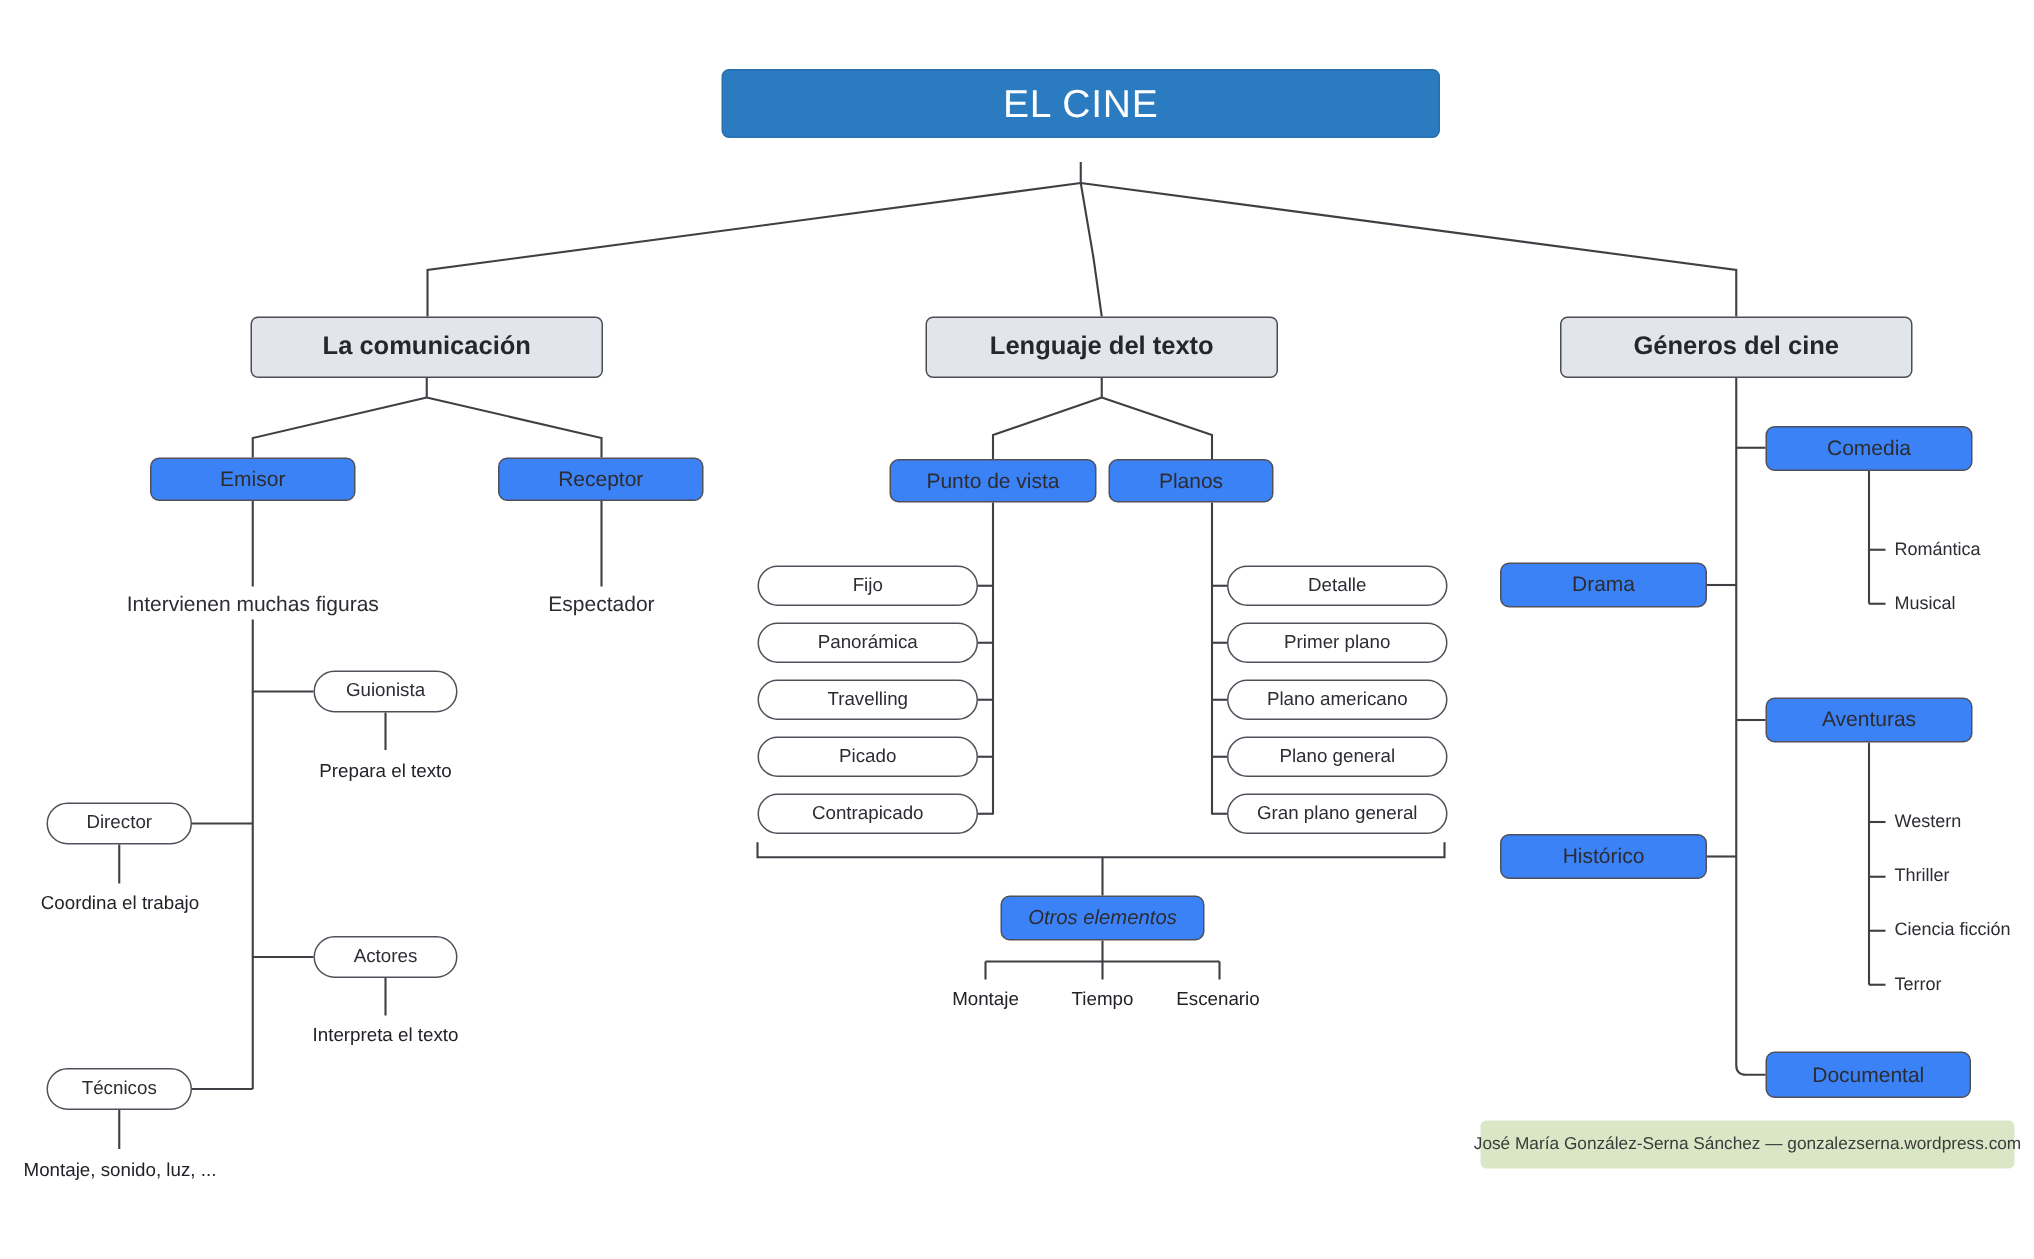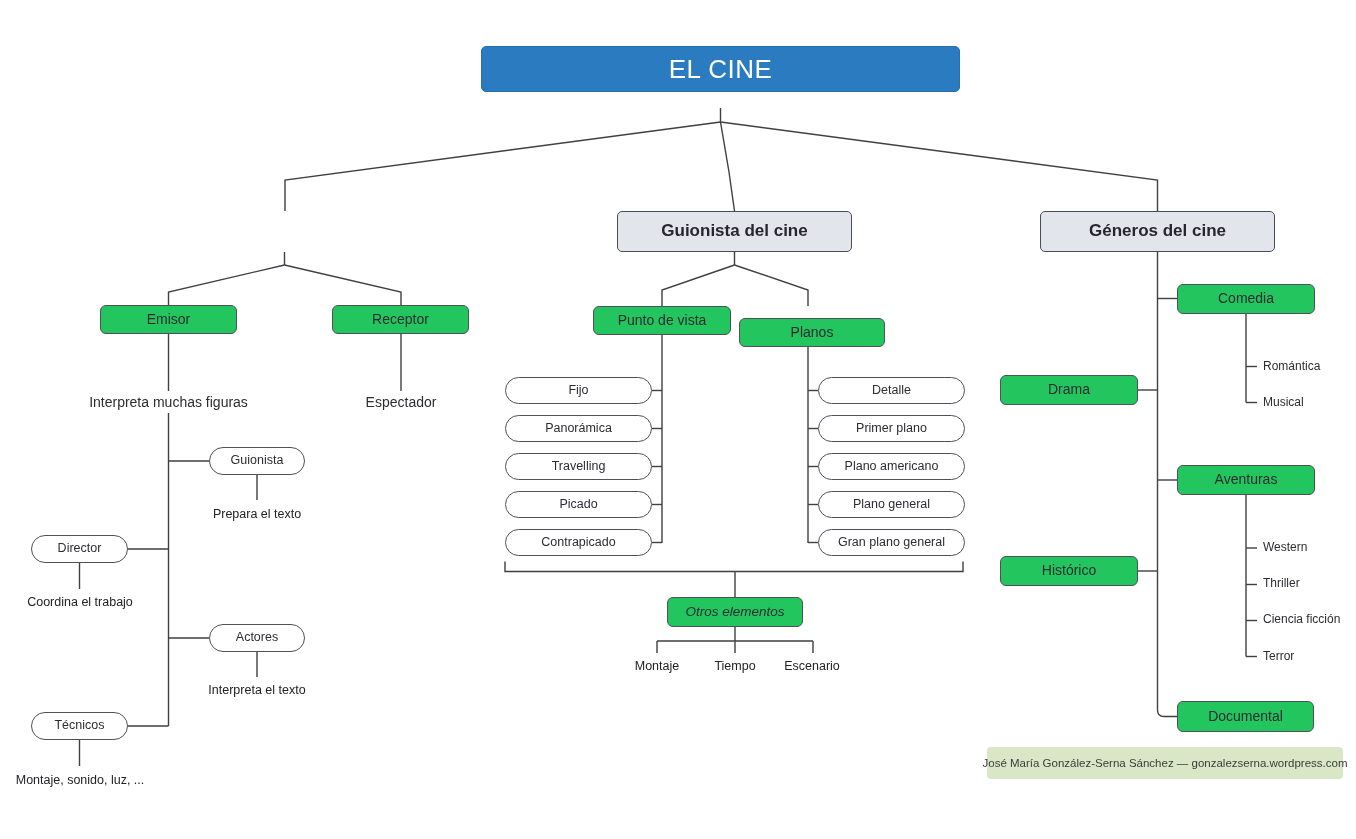--- a/index.html
+++ b/index.html
@@ -16,21 +16,21 @@
   }
   .box-root {
     background:var(--root-bg,#2b7bc0); color:#ffffff; font-size:26px;
     border-radius:5px; border:1px solid #286fae; letter-spacing:0.5px;
   }
   .box-header {
     background:var(--header-bg,#e3e5ec); border:1.5px solid #4c4c55;
     border-radius:5px; font-weight:bold; font-size:17px; color:#26262e;
   }
   .box {
-    background:#22c55e; border:1.4px solid #50505a; border-radius:6px; font-size:14px;
+    background:#3b82f6; border:1.4px solid #50505a; border-radius:6px; font-size:14px;
   }
   .box-sm { font-size:13.5px;font-style:italic; }
   .pill {
     background:#ffffff; border:1.4px solid #50505a; border-radius:14px; font-size:12.5px;
   }
   .text  { font-size:14px; }
   .note  { font-size:12.5px; color:#222228; }
   .leaf  { font-size:12px; justify-content:flex-start; text-align:left; }
   .badge {
     background:var(--badge-bg,#d9e7c6); border-radius:4px;
@@ -104,42 +104,43 @@
 
     <path d="M1246 495 V656.5"></path>
     <path d="M1246 548 H1257"></path>
       <path d="M1246 584.5 H1257"></path>
     <path d="M1246 620.5 H1257"></path>
       <path d="M1246 656.5 H1257"></path>
   </svg>
 
   <div class="node box-root" style="left:481px;top:46px;width:479px;height:46px">EL CINE</div>
 
-  <div class="node box-header" style="left:617px;top:211px;width:235px;height:41px">Guionista del cine</div>
+  <div class="node box-header" style="left:167px;top:211px;width:235px;height:41px">La comunicación</div>
+  <div class="node box-header" style="left:617px;top:211px;width:235px;height:41px">Lenguaje del texto</div>
   <div class="node box-header" style="left:1040px;top:211px;width:235px;height:41px">Géneros del cine</div>
 
   <div class="node box" style="left:100px;top:305px;width:137px;height:29px">Emisor</div>
   <div class="node box" style="left:332px;top:305px;width:137px;height:29px">Receptor</div>
-  <div class="node text" style="left:48px;top:395px;width:241px;height:16px">Interpreta muchas figuras</div>
+  <div class="node text" style="left:48px;top:395px;width:241px;height:16px">Intervienen muchas figuras</div>
   <div class="node text" style="left:331px;top:395px;width:140px;height:16px">Espectador</div>
 
   <div class="node pill" style="left:209px;top:447px;width:96px;height:28px">Guionista</div>
   <div class="node note" style="left:182px;top:507px;width:150px;height:16px">Prepara el texto</div>
 
   <div class="node pill" style="left:31px;top:535px;width:97px;height:28px">Director</div>
   <div class="node note" style="left:5px;top:595px;width:150px;height:16px">Coordina el trabajo</div>
 
   <div class="node pill" style="left:209px;top:624px;width:96px;height:28px">Actores</div>
   <div class="node note" style="left:182px;top:683px;width:150px;height:16px">Interpreta el texto</div>
 
   <div class="node pill" style="left:31px;top:712px;width:97px;height:28px">Técnicos</div>
   <div class="node note" style="left:0px;top:773px;width:160px;height:16px">Montaje, sonido, luz, ...</div>
 
   <div class="node box" style="left:593px;top:306px;width:138px;height:29px">Punto de vista</div>
-  <div class="node box" style="left:739px;top:318px;width:146px;height:29px">Planos</div>
+  <div class="node box" style="left:739px;top:306px;width:110px;height:29px">Planos</div>
 
   <div class="node pill" style="left:505px;top:377px;width:147px;height:27px">Fijo</div>
   <div class="node pill" style="left:505px;top:415px;width:147px;height:27px">Panorámica</div>
   <div class="node pill" style="left:505px;top:453px;width:147px;height:27px">Travelling</div>
   <div class="node pill" style="left:505px;top:491px;width:147px;height:27px">Picado</div>
   <div class="node pill" style="left:505px;top:529px;width:147px;height:27px">Contrapicado</div>
 
   <div class="node pill" style="left:818px;top:377px;width:147px;height:27px">Detalle</div>
   <div class="node pill" style="left:818px;top:415px;width:147px;height:27px">Primer plano</div>
   <div class="node pill" style="left:818px;top:453px;width:147px;height:27px">Plano americano</div>

